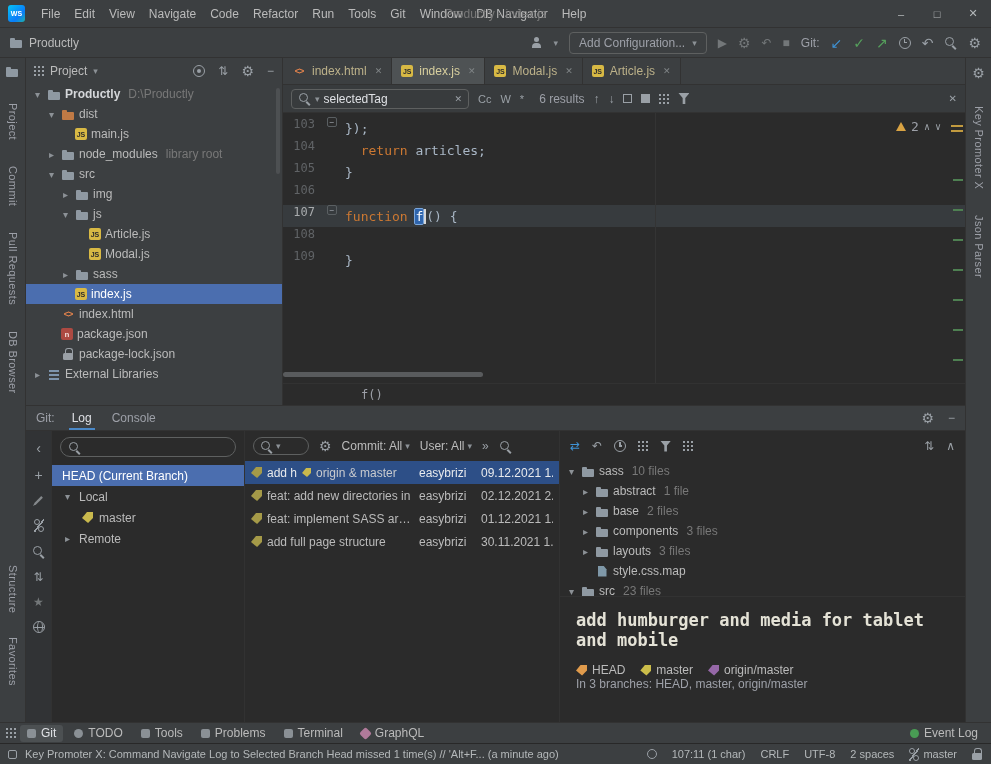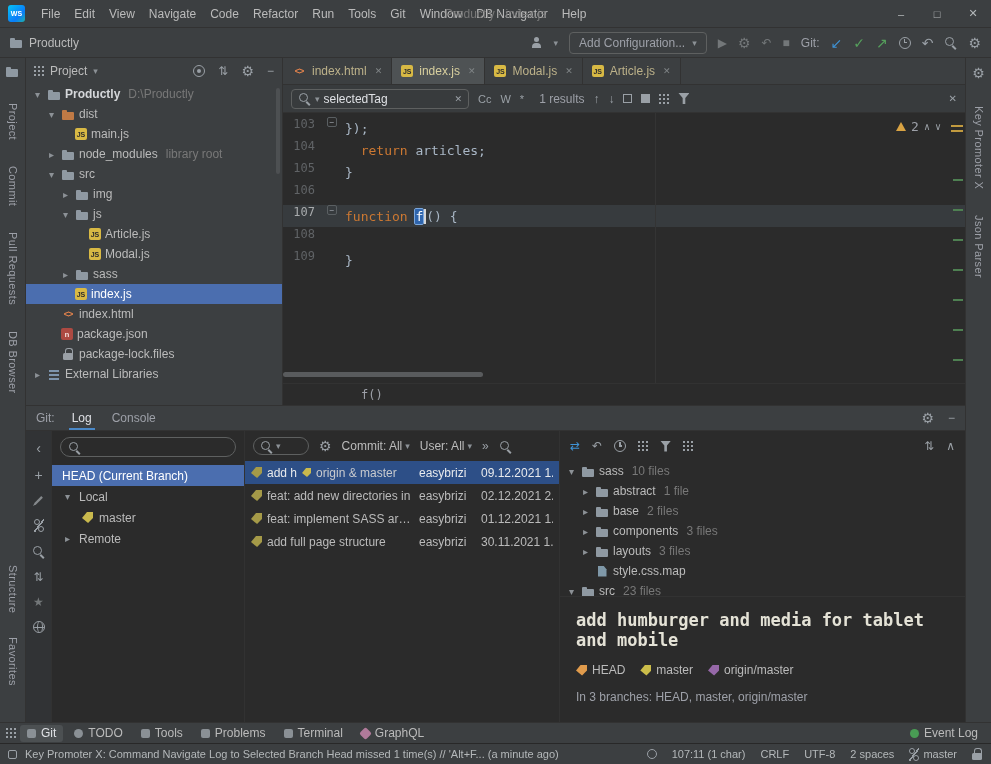--- a/index.html
+++ b/index.html
@@ -144,21 +144,21 @@
 .right-toolbar{height:30px;display:flex;align-items:center;gap:12px;padding:0 10px}
 .rt-right{margin-left:auto;display:flex;gap:12px;align-items:center}
 .cf-tree{height:135px;overflow:hidden;position:relative}
 .details{flex:1;border-top:1px solid #323232;padding:13px 16px;overflow:hidden}
 .d-msg{font-family:"DejaVu Sans Mono",monospace;font-weight:bold;color:#e4e2d6;font-size:17px}
 .d-meta{margin-top:17px;color:#bbb}
 .d-meta span{margin-right:4px}
 .d-meta .email{color:#589df6;cursor:pointer}
 .d-refs{margin-top:13px;display:flex;gap:15px;align-items:center}
 .ref{display:flex;gap:5px;align-items:center;cursor:pointer}
-.d-branches{margin-top:13px;color:#9da0a8}
+.d-branches{color:#9da0a8}
 .tagicon{width:11px;height:11px;flex:none;display:inline-block;background:#b8a64e;
   clip-path:polygon(0 55%,45% 0,100% 0,100% 55%,55% 100%)}
 .tagicon.yellow{background:#c9b94d}
 .tagicon.olive{background:#a59a48}
 .tagicon.sm{width:9px;height:9px}
 
 
 .toolbtns{position:absolute;left:0;top:722px;width:100%;height:21px;background:#3c3f41;border-top:1px solid #323232;
   display:flex;align-items:center;padding:0 6px;gap:4px}
 .twbtn{display:flex;align-items:center;gap:5px;padding:0 7px;height:17px;border-radius:3px;color:#bbb;cursor:pointer;white-space:nowrap}
@@ -362,21 +362,21 @@
           <span class="lbl">index.html</span>
         </div>
         <div class="tree-row" style="padding-left: 20px;">
           <span class="chev"></span>
           <span class="fi fi-npm">n</span>
           <span class="lbl">package.json</span>
         </div>
         <div class="tree-row" style="padding-left: 20px;">
           <span class="chev"></span>
           <span class="fi fi-lock"></span>
-          <span class="lbl">package-lock.files</span>
+          <span class="lbl">package-lock.json</span>
         </div>
         <div class="tree-row" style="padding-left: 6px;">
           <span class="chev">▸</span>
           <span class="fi fi-lib"></span>
           <span class="lbl">External Libraries</span>
         </div>
       </div>
     <div class="proj-scroll"></div>
   </div>
 
@@ -406,21 +406,21 @@
     <div class="searchbar">
       <div class="search-field">
         <span class="icon-search"></span>
         <span class="tiny-chev">▾</span>
         <span class="query">selectedTag</span>
         <span class="clear">✕</span>
       </div>
       <span class="toggle">Cc</span>
       <span class="toggle">W</span>
       <span class="toggle">*</span>
-      <span class="results">1 results</span>
+      <span class="results">6 results</span>
       <span class="sicon">↑</span>
       <span class="sicon">↓</span>
       <span class="icon-box"></span>
       <span class="icon-box fill"></span>
       <span class="icon-grid"></span>
       <span class="icon-funnel"></span>
       <span class="sb-close">✕</span>
     </div>
     <div class="code-area">
       <div class="margin-guide"></div>

